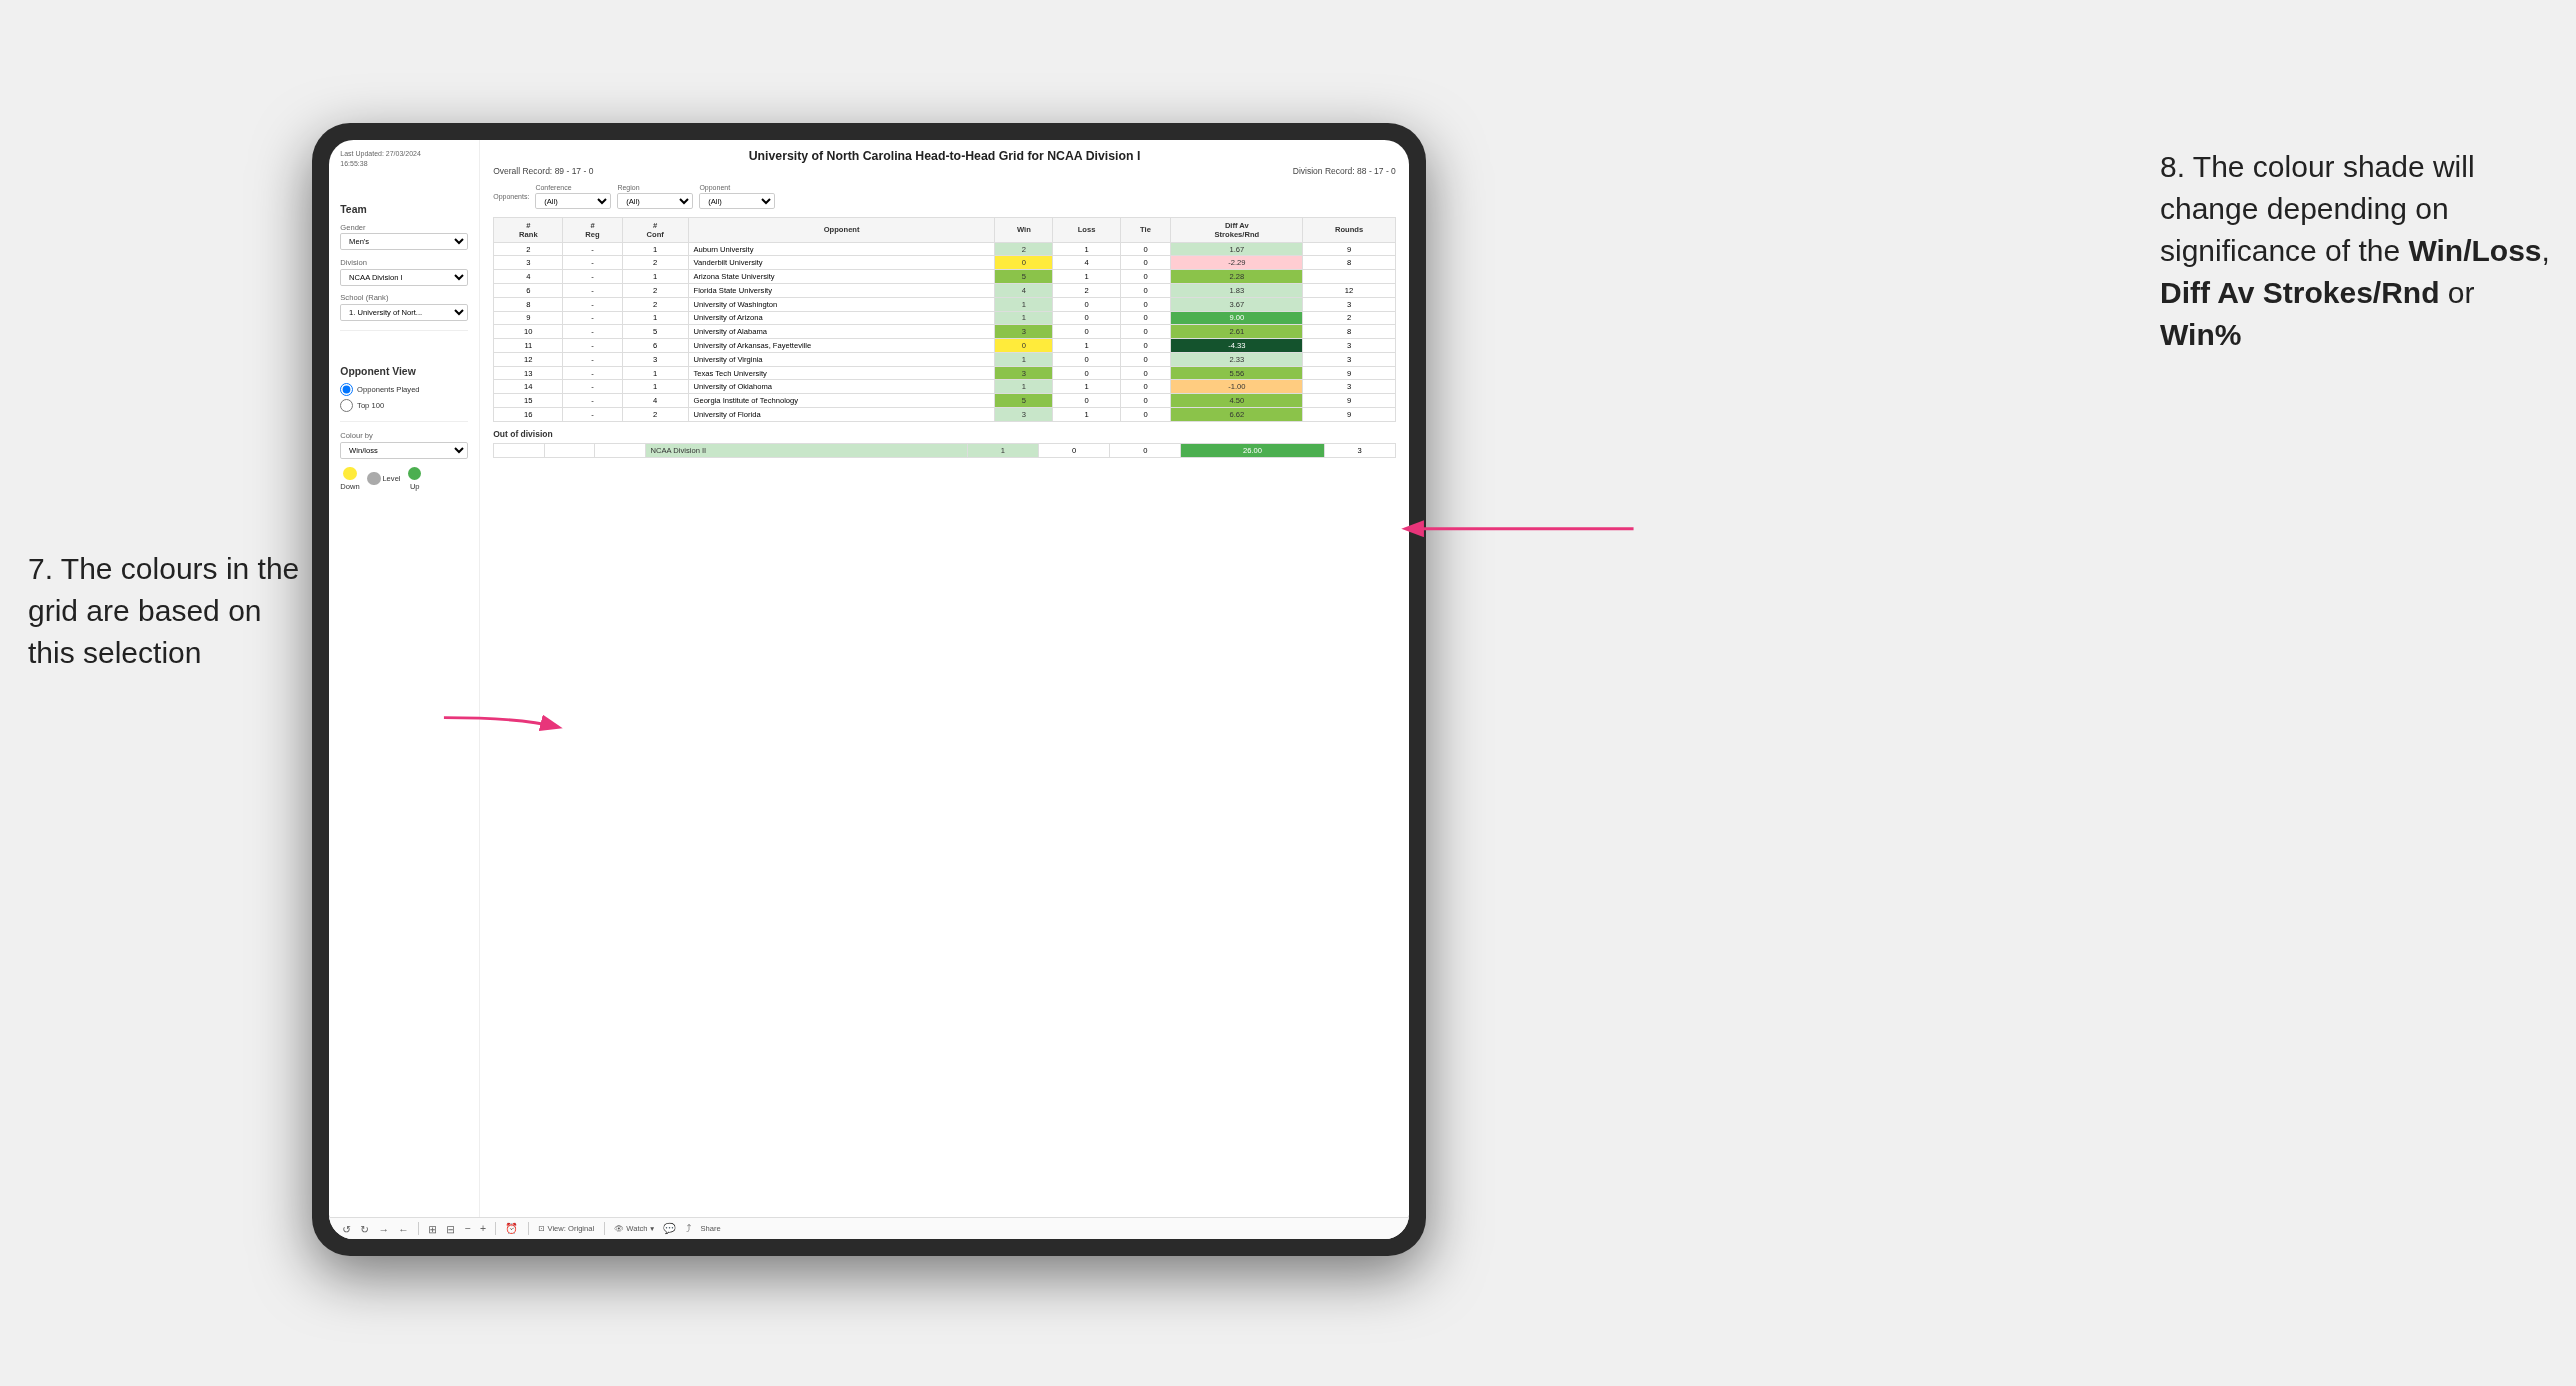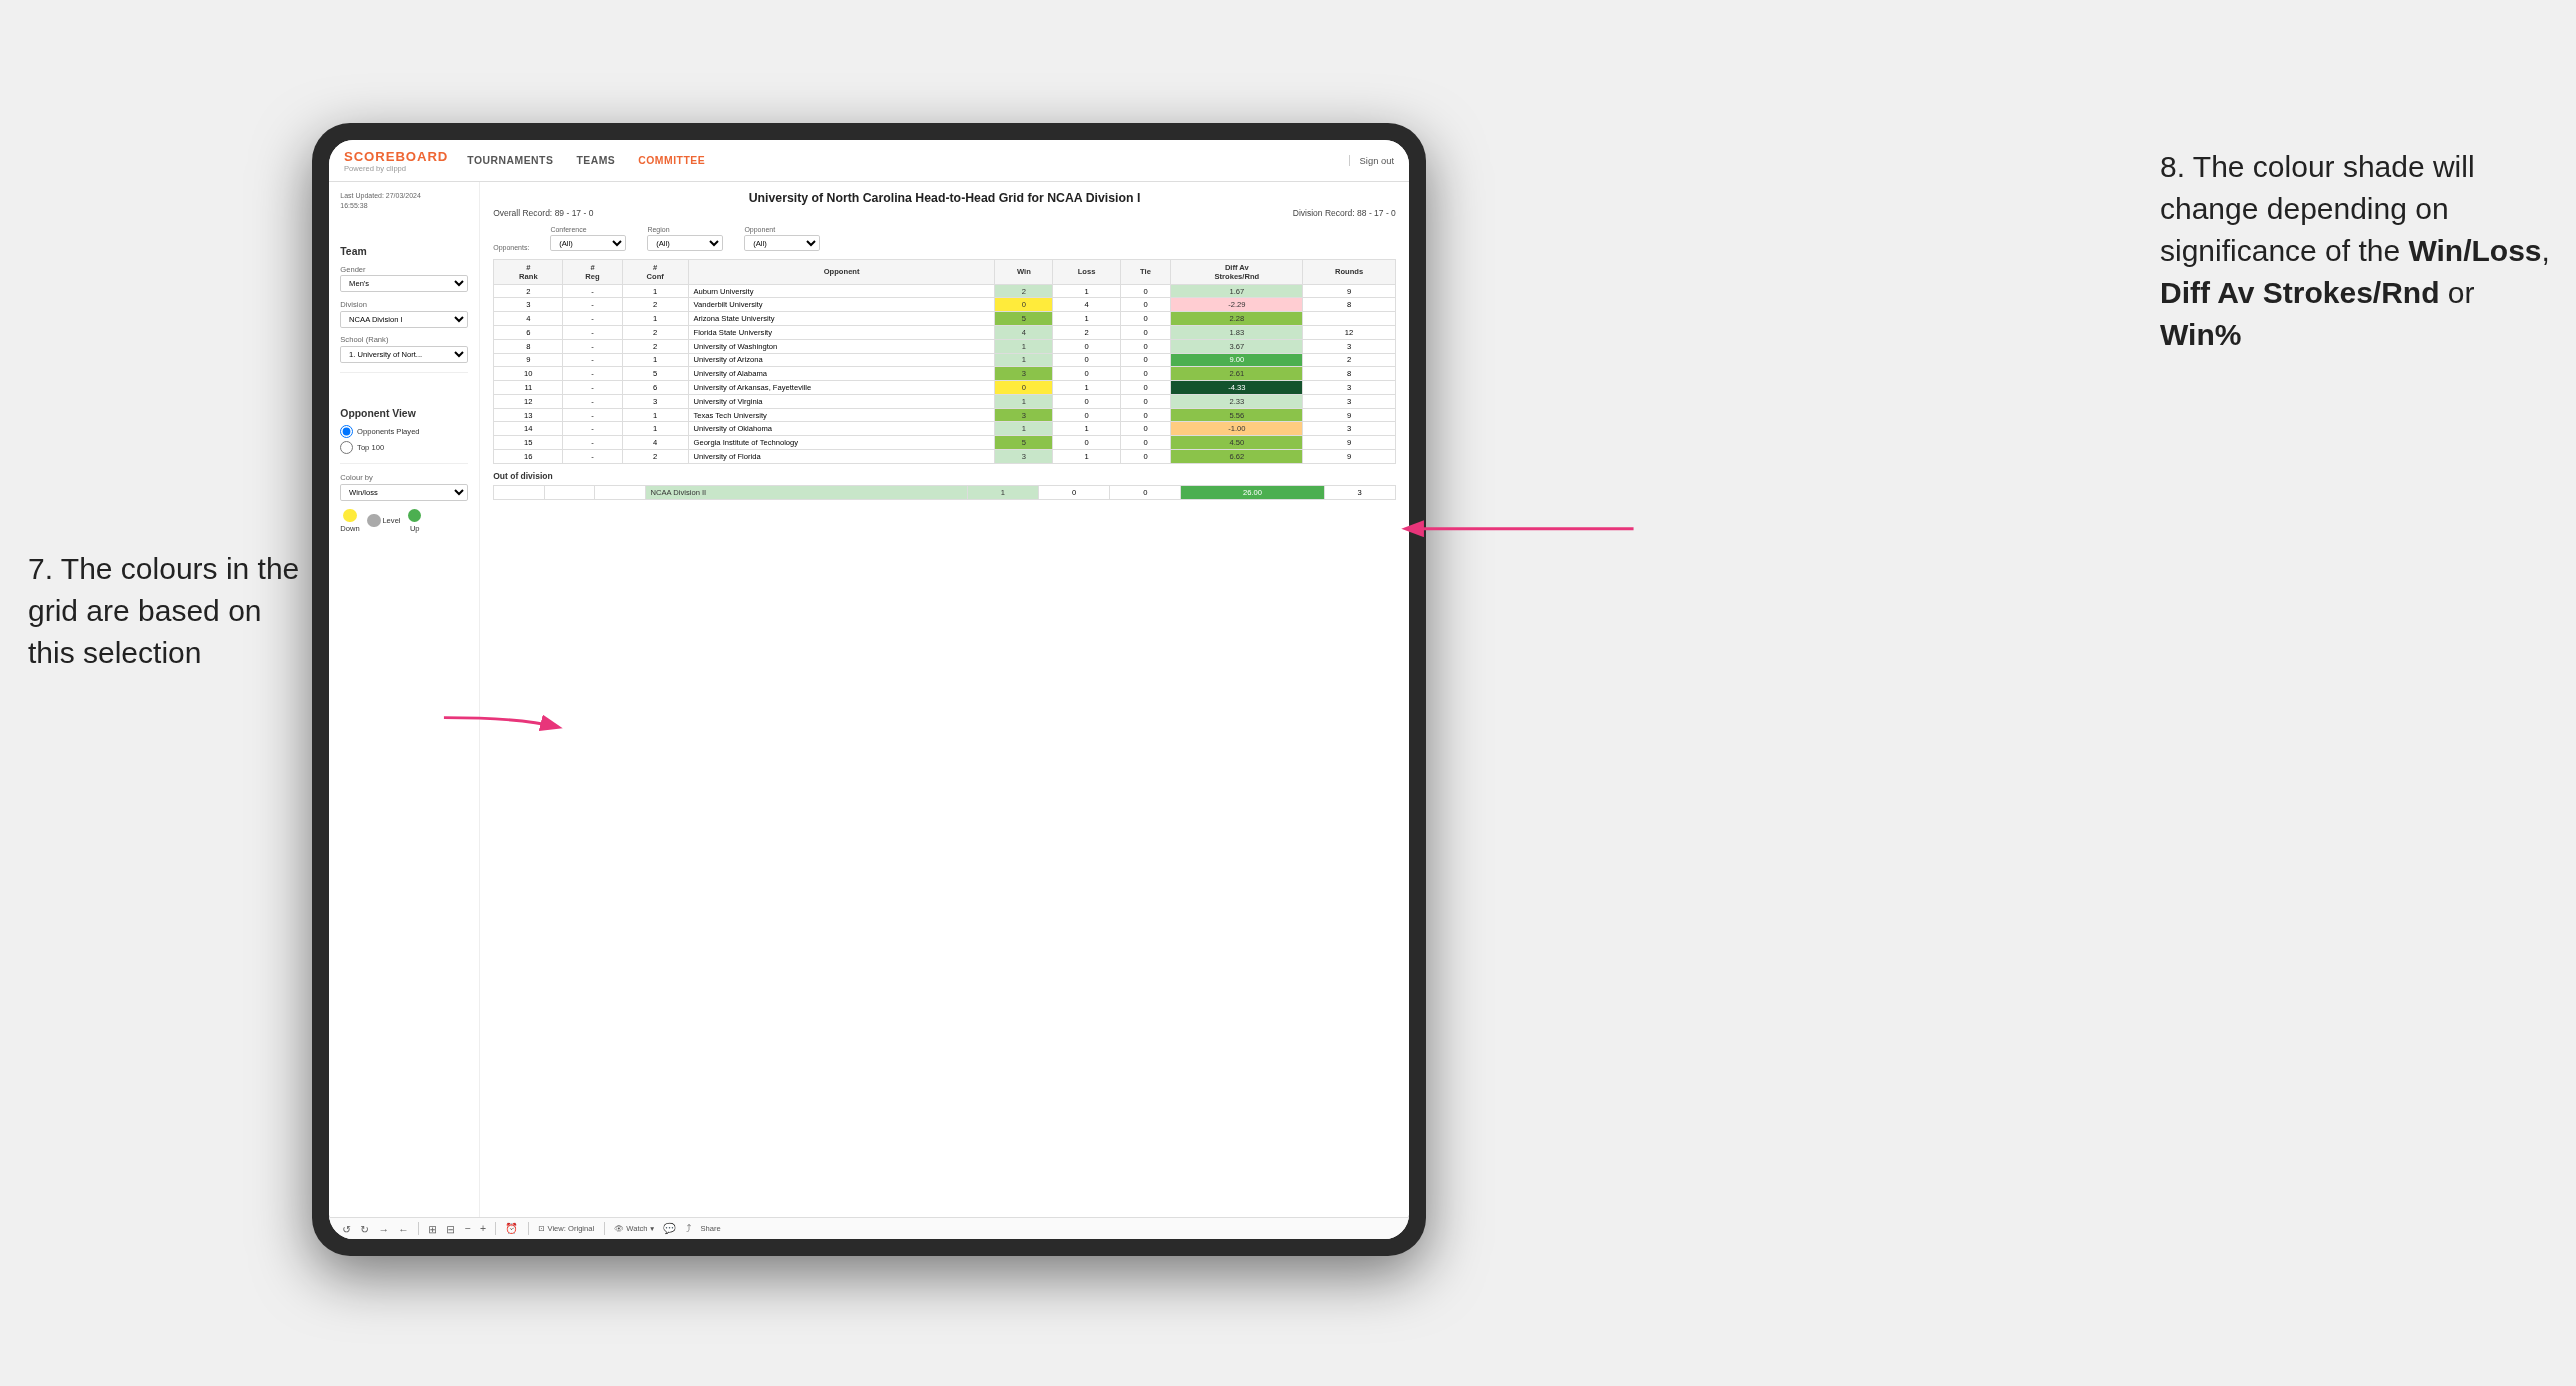--- a/index.html
+++ b/index.html
@@ -244,23 +244,23 @@
       display: flex;
       justify-content: space-between;
       font-size: 8.5px;
       color: #444;
       margin-bottom: 7.6px;
     }
 
     
     .filter-row {
       display: flex;
-      gap: 21px;
+      gap: 6px;
       margin-bottom: 7.6px;
-      align-items: flex-end;
+      align-items: center;
     }
     .filter-group {
       display: flex;
       flex-direction: column;
       gap: 1.9px;
     }
     .filter-label {
       font-size: 7px;
       color: #666;
     }
@@ -345,32 +345,20 @@
       gap: 2.8px;
       cursor: pointer;
     }
   </style>
 </head>
 <body>
 
 <div class="tablet-frame">
   <div class="tablet-screen">
 
-    <div class="nav-bar">
-      <div class="logo-area">
-        <span class="logo-title">SCOREBOARD</span>
-        <span class="logo-sub">Powered by clippd</span>
-      </div>
-      <div class="nav-links">
-        <a class="nav-link">TOURNAMENTS</a>
-        <a class="nav-link">TEAMS</a>
-        <a class="nav-link active">COMMITTEE</a>
-      </div>
-      <span class="sign-out">Sign out</span>
-    </div>
 
 
     <div class="main-content">
 
       <div class="left-panel">
         <div class="last-updated">
           <span>Last Updated: 27/03/2024</span><br>
           <span>16:55:38</span>
         </div>
 

